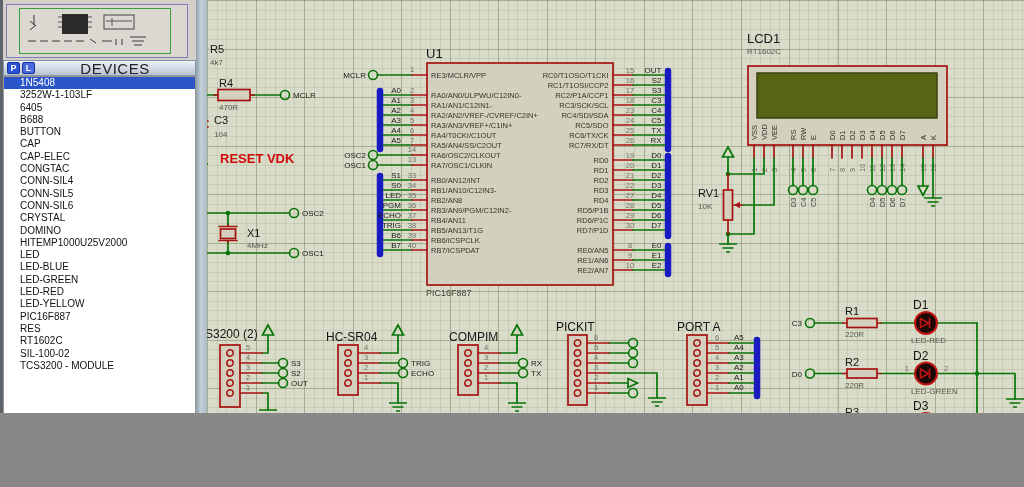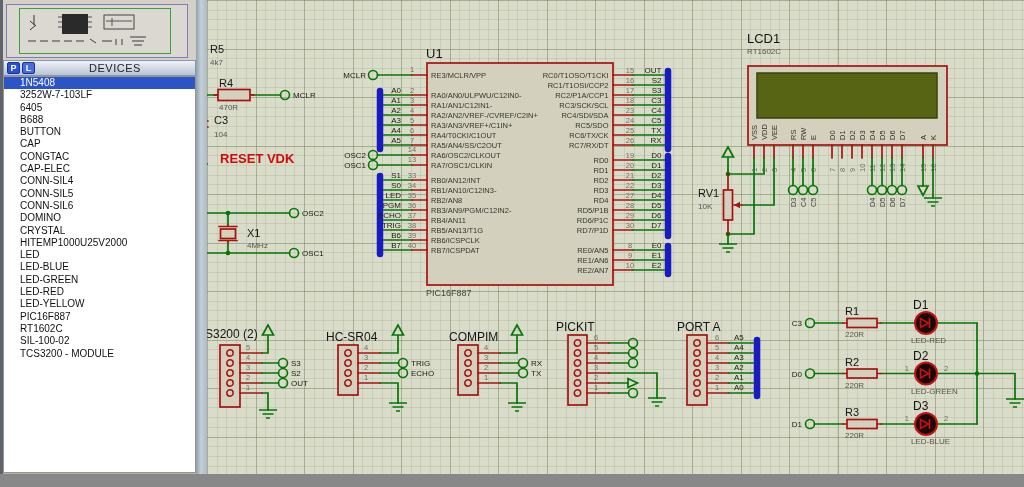--- a/index.html
+++ b/index.html
@@ -1,31 +1,31 @@
 <!DOCTYPE html>
 <html><head>
 <meta charset="utf-8">
 <style>
   html,body{margin:0;padding:0;background:#888;}
-  .app{position:relative;width:1024px;height:474px;overflow:hidden;background:#404040;
+  .app{position:relative;width:1024px;height:413px;overflow:hidden;background:#404040;
        font-family:"Liberation Sans",sans-serif;}
   .edge{position:absolute;left:0;top:0;width:3px;height:487px;background:#5d646b;}
   
   .sidebar{position:absolute;left:3px;top:0;width:193px;height:487px;background:#d4d0c8;}
   .preview{position:absolute;left:3px;top:4px;width:180px;height:52px;background:#dbd8d2;
            border:1px solid #7d7db8;}
   .thumbbox{position:absolute;left:12px;top:3px;width:150px;height:44px;border:1px solid #3aa03a;background:#dbd8d2;}
   .devheader{position:absolute;left:0;top:60px;width:193px;height:16px;
              background:linear-gradient(#eef2f8,#b9c3d2);border:1px solid #8796a8;box-sizing:border-box;
              display:flex;align-items:center;}
   .pl{width:13px;height:12px;margin-left:3px;border-radius:2px;color:#fff;font-size:9px;font-weight:bold;
       display:flex;align-items:center;justify-content:center;border:1px solid #16339a;box-sizing:border-box;}
   .pbtn{background:#2b51d8;}
   .lbtn{background:#4a6ae0;margin-left:2px;}
-  .devtitle{flex:1;text-align:center;font-size:11px;color:#222;letter-spacing:.5px;}
+  .devtitle{flex:1;text-align:center;font-size:15px;color:#222;letter-spacing:.5px;}
   .devlist{position:absolute;left:0;top:76px;width:193px;height:397px;background:#fff;overflow:hidden;
            border:1px solid #9a968e;box-sizing:border-box;}
   .devitem{height:12.3px;line-height:12.3px;font-size:10px;color:#111;padding-left:16px;white-space:nowrap;}
   .devitem.selected{background:#2a54c8;color:#fff;}
   .hscroll{position:absolute;left:0;top:473px;width:193px;height:14px;background:#efede7;border:1px solid #b5b1a8;box-sizing:border-box;}
   .hthumb{position:absolute;left:6px;top:5px;width:42px;height:4px;background:#a8a59e;border:1px solid #8e8b84;}
   
   .divider{position:absolute;left:196px;top:0;width:11px;height:487px;
            background:linear-gradient(to right,#8fa0ac,#c4d0d8 45%,#aebbc5);}
   
@@ -928,39 +928,40 @@
       </div>
     </div>
     <div class="devheader">
       <span class="pl pbtn">P</span>
       <span class="pl lbtn">L</span>
       <span class="devtitle">DEVICES</span>
     </div>
     <div class="devlist">
 
     <div class="devitem selected">1N5408</div>
-        <div class="devitem">3252W-7-103LF</div>
+        <div class="devitem">3252W-1-103LF</div>
         <div class="devitem">6405</div>
         <div class="devitem">B688</div>
         <div class="devitem">BUTTON</div>
         <div class="devitem">CAP</div>
+        <div class="devitem">CAP-ELEC</div>
         <div class="devitem">CONGTAC</div>
-        <div class="devitem">CAP-ELEC</div>
         <div class="devitem">CONN-SIL4</div>
         <div class="devitem">CONN-SIL5</div>
         <div class="devitem">CONN-SIL6</div>
+        <div class="devitem">CRYSTAL</div>
         <div class="devitem">DOMINO</div>
-        <div class="devitem">CRYSTAL</div>
         <div class="devitem">HITEMP1000U25V2000</div>
         <div class="devitem">LED</div>
         <div class="devitem">LED-BLUE</div>
         <div class="devitem">LED-GREEN</div>
         <div class="devitem">LED-RED</div>
         <div class="devitem">LED-YELLOW</div>
         <div class="devitem">PIC16F887</div>
+        <div class="devitem">RES</div>
         <div class="devitem">RT1602C</div>
         <div class="devitem">SIL-100-02</div>
         <div class="devitem">TCS3200 - MODULE</div>
       </div>
     <div class="hscroll">
       <div class="hthumb"></div>
     </div>
   </div>
   <div class="divider"></div>
 </div>

